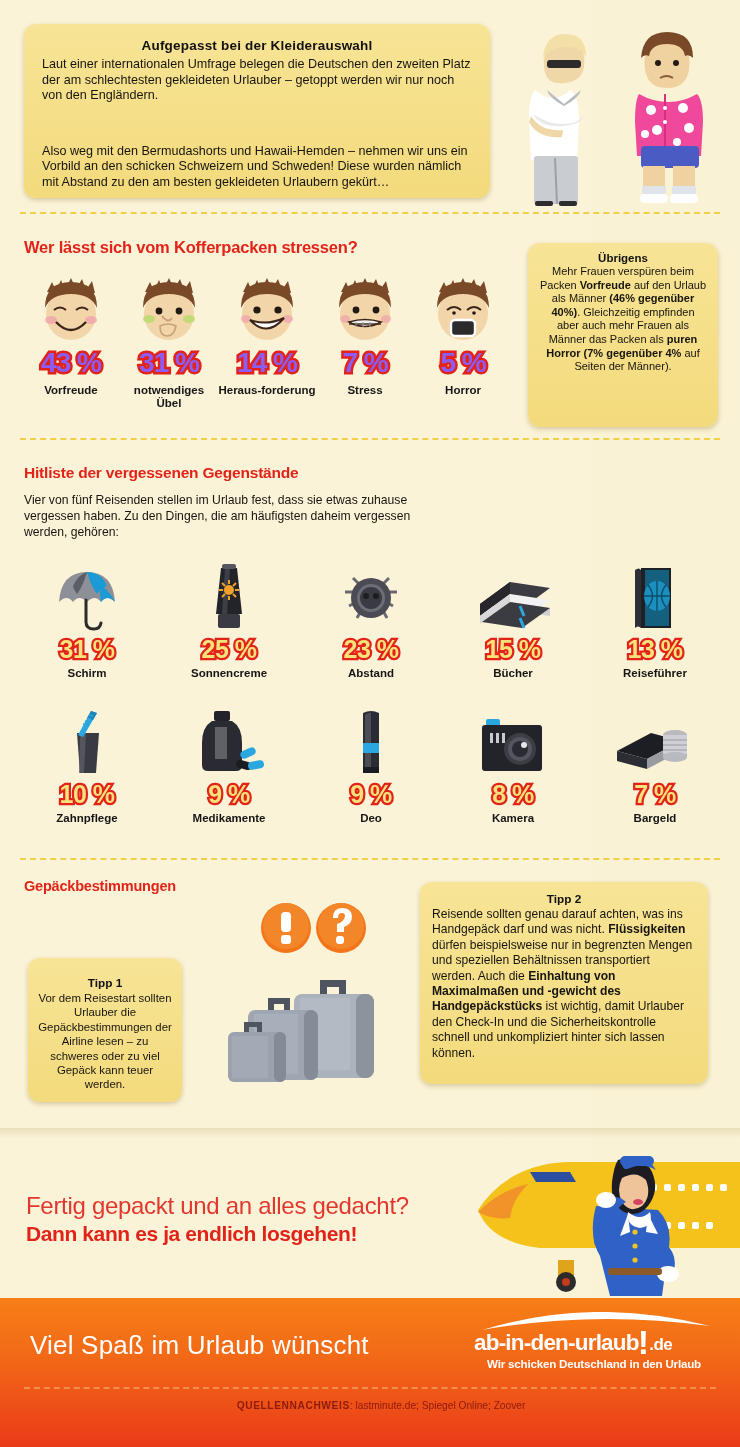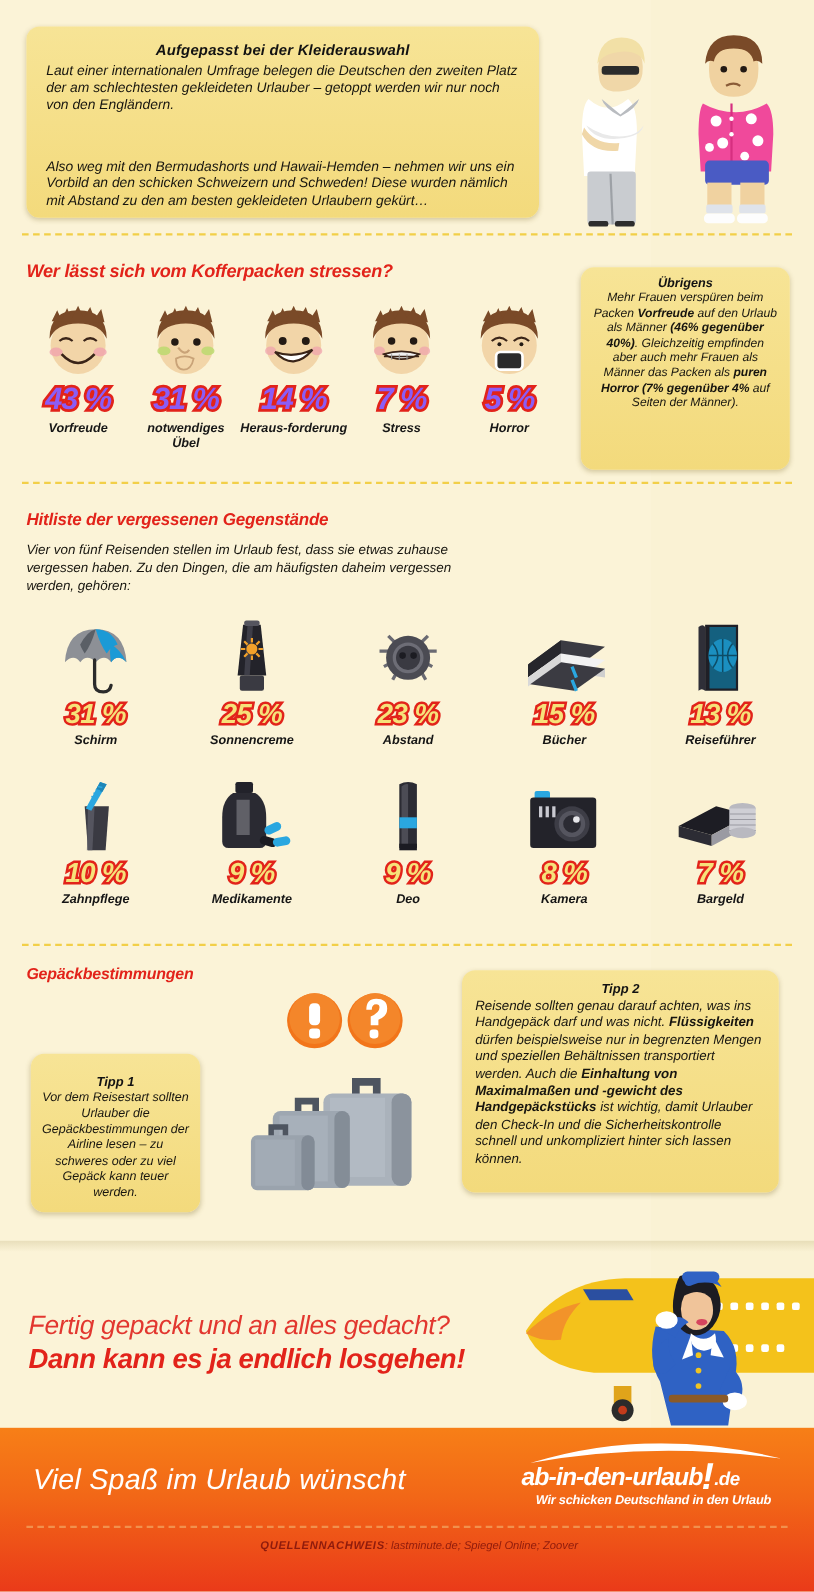--- a/index.html
+++ b/index.html
@@ -2,21 +2,21 @@
 <html><head>
 <meta charset="utf-8">
 <style>
   html,body{margin:0;padding:0;}
   body{
     width:740px;height:1447px;overflow:hidden;
     background:#faf2d4;
     font-family:"Liberation Sans","DejaVu Sans",sans-serif;
     -webkit-font-smoothing:antialiased;
   }
-  .page{position:relative;width:592px;height:1447px;background:#fbf3d7;font-style:italic;}
+  .page{position:relative;width:592px;height:1447px;background:#fbf3d7;}
 
   
   .ycard{
     background:linear-gradient(180deg,#f7e496 0%,#f3da7c 100%);
     border-radius:12px;
     box-shadow:0 2px 5px rgba(120,100,30,.30);
     box-sizing:border-box;
   }
   .dashed{
     position:absolute;left:20px;width:700px;height:0;
@@ -76,21 +76,21 @@
   .tipp-title{font-size:11.8px;font-weight:bold;text-align:center;color:#121212;margin-bottom:1px;}
   #t1-body{font-size:11.4px;line-height:14.4px;text-align:center;color:#17150f;}
   #t2-body{font-size:12.1px;line-height:15.4px;text-align:left;color:#17150f;}
 
   #bags{position:absolute;left:228px;top:898px;width:200px;height:200px;}
 
   
   #closing-div{position:absolute;left:0;top:1128px;width:740px;height:10px;
     background:linear-gradient(180deg,rgba(150,130,60,.18),rgba(150,130,60,0));}
   #close1{position:absolute;left:26px;top:1192px;font-size:24px;color:#e2372f;font-weight:normal;letter-spacing:-.3px;}
-  #close2{position:absolute;left:26px;top:1222px;font-size:25px;color:#e2231a;font-weight:bold;letter-spacing:-.4px;}
+  #close2{position:absolute;left:26px;top:1222px;font-size:21px;color:#e2231a;font-weight:bold;letter-spacing:-.4px;}
   #plane{position:absolute;left:478px;top:1150px;width:262px;height:148px;overflow:hidden;}
 
   
   #footer{position:absolute;left:0;top:1298px;width:740px;height:149px;
     background:linear-gradient(180deg,#f77f17 0%,#f26717 42%,#ea3a19 100%);}
   #foot-slogan{position:absolute;left:30px;top:1330px;font-size:26px;color:#fff;letter-spacing:.2px;}
   #logo{position:absolute;left:474px;top:1312px;width:240px;height:62px;}
   #logo-main{position:absolute;left:0;top:18px;width:240px;font-size:22.5px;font-weight:bold;color:#fff;letter-spacing:-.8px;white-space:nowrap;}
   #logo-de{font-size:17px;letter-spacing:-.5px;}
   #logo-bang{font-size:34px;line-height:0;position:relative;top:4px;left:-1px;}

